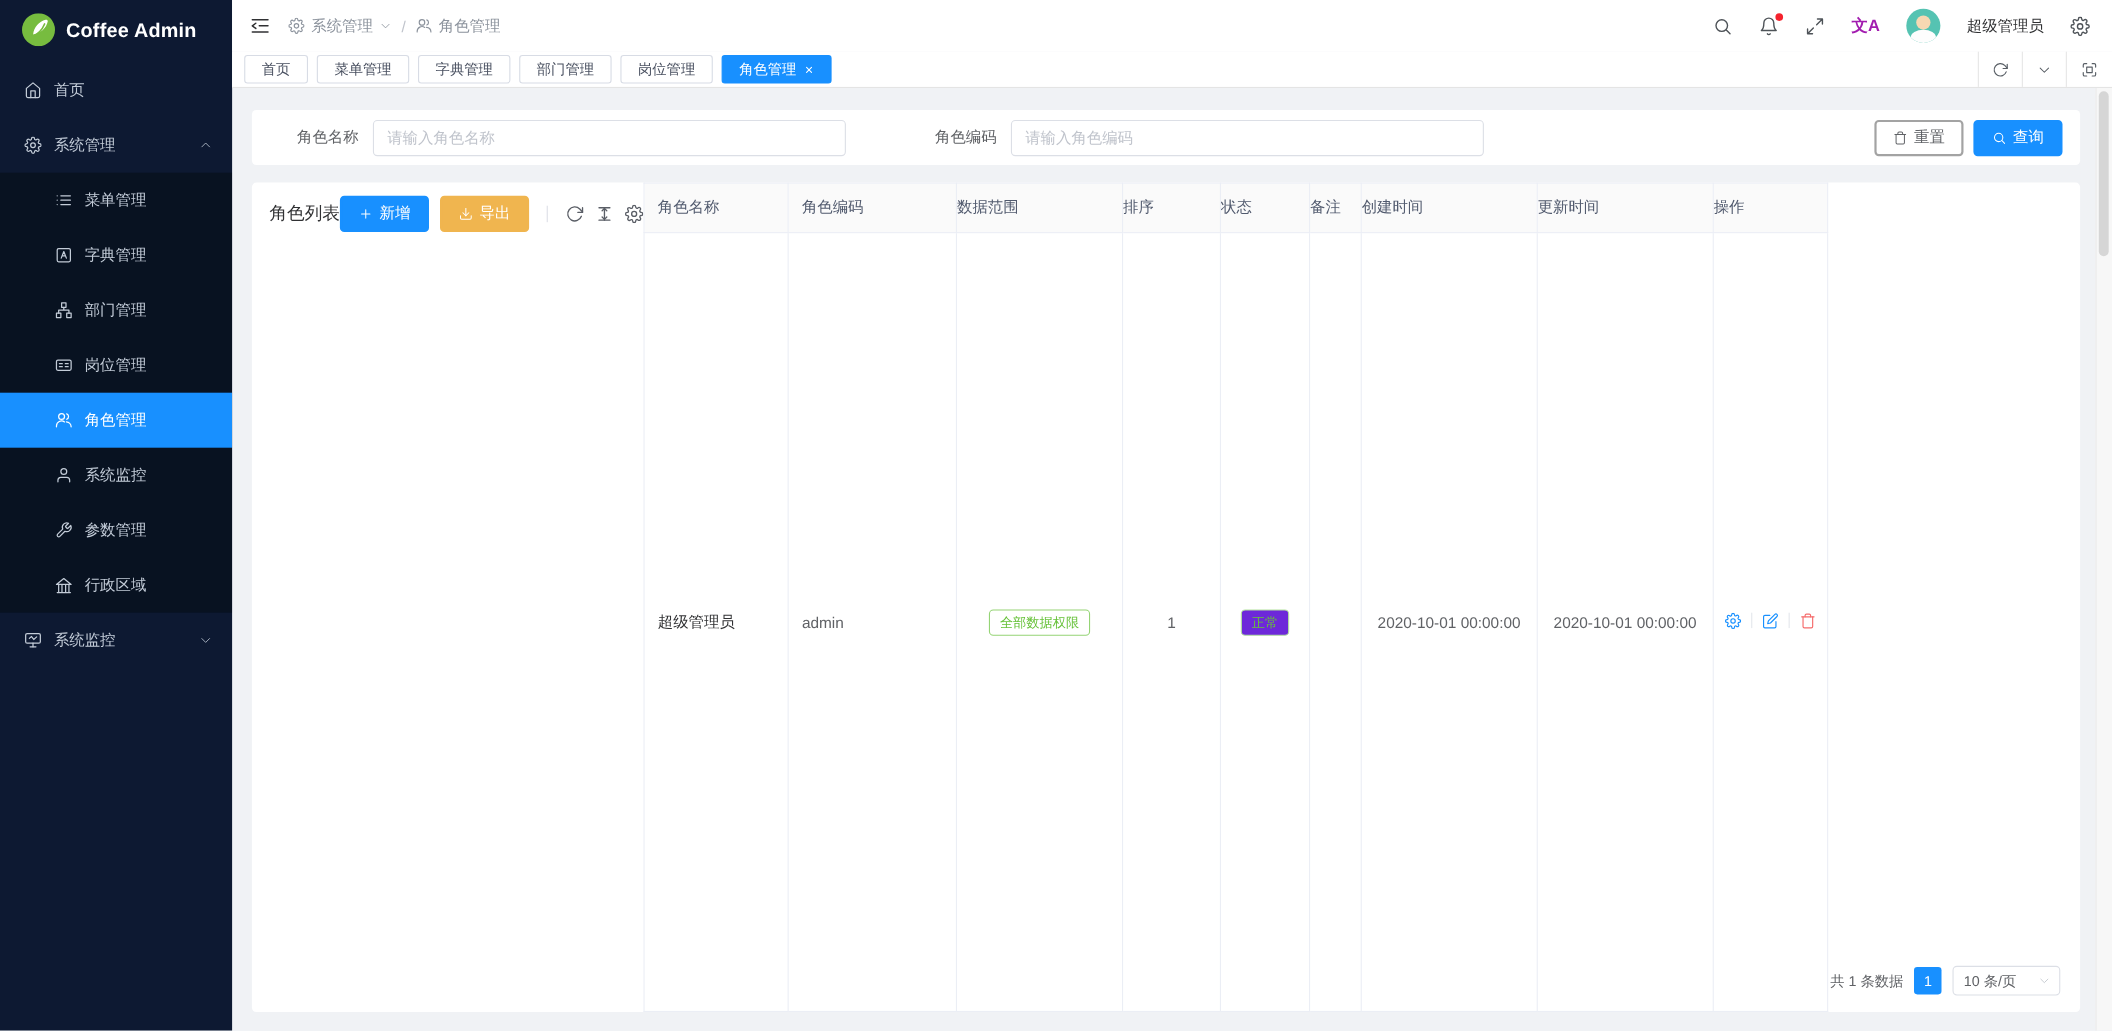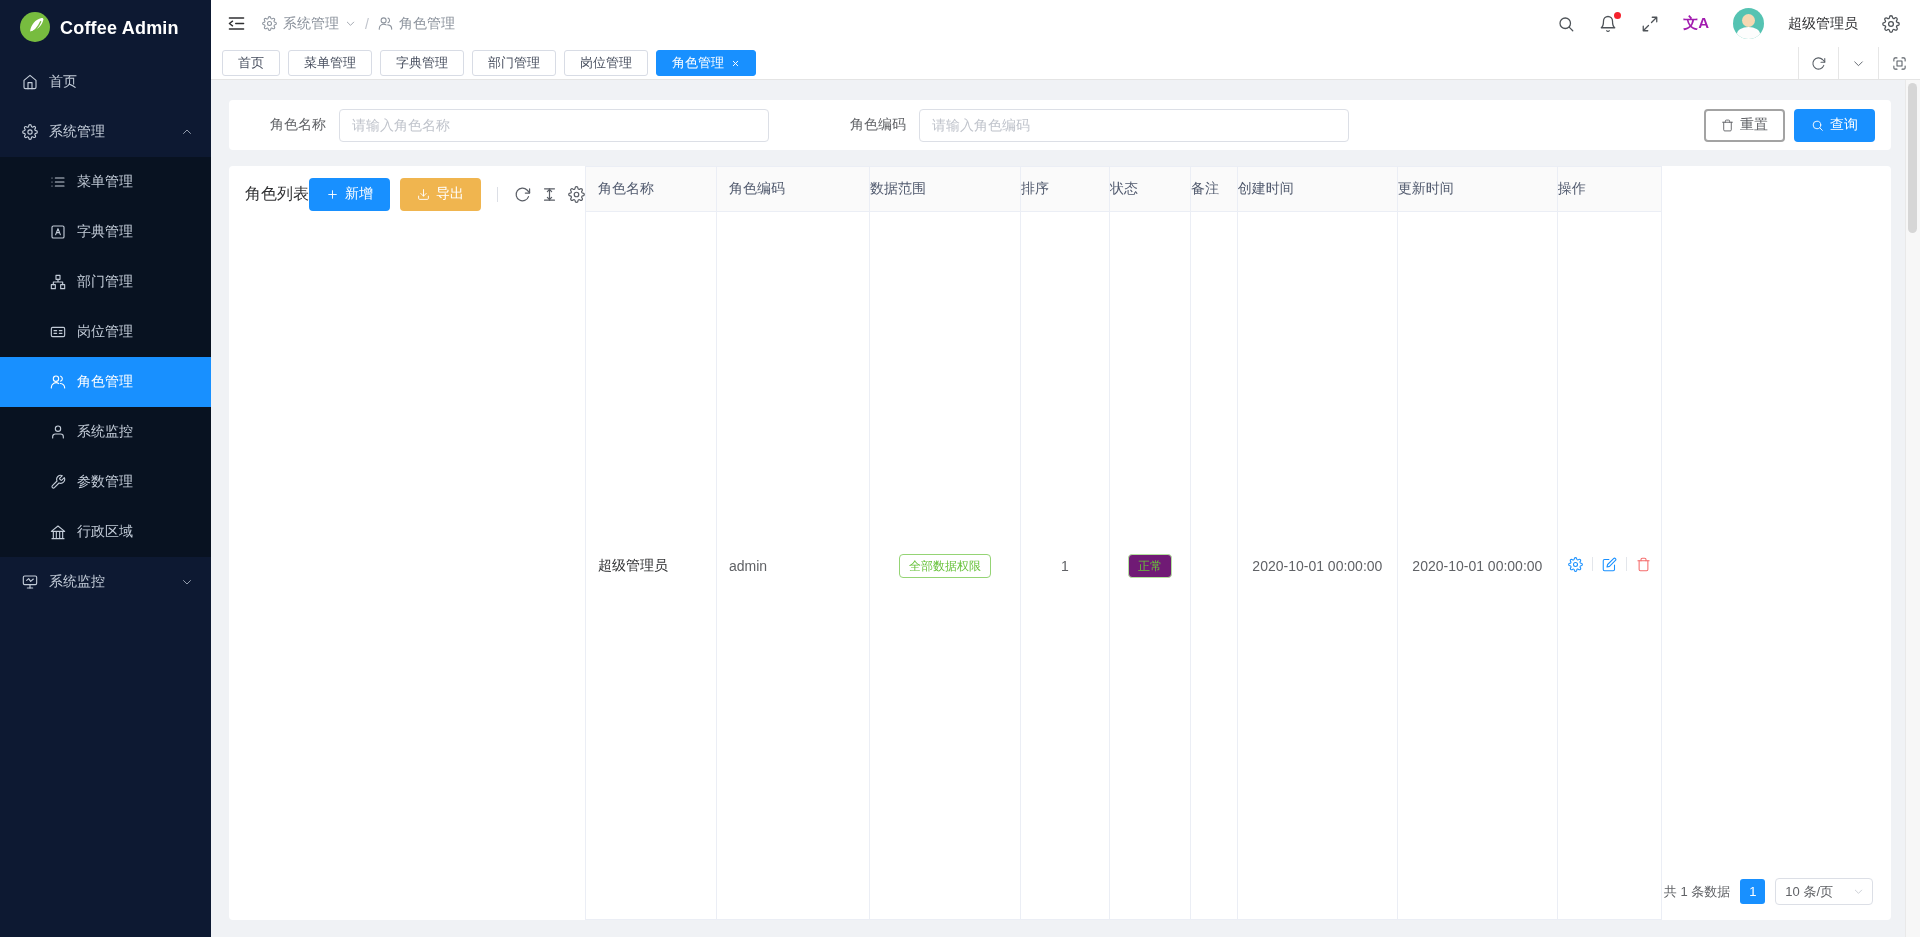--- a/index.html
+++ b/index.html
@@ -67,21 +67,21 @@
 
   table.grid { width:100%; border-collapse:collapse; table-layout:fixed; font-size:14px; }
   .grid th, .grid td { border:1px solid #ebeef5; overflow:hidden; white-space:nowrap; }
   .grid th { height:45px; background:#fafafa; font-weight:normal; color:#515a6e; text-align:left; }
   .grid td { height:49px; text-align:center; color:#606266; }
   .grid th.al, .grid td.al { text-align:left; padding-left:12px; }
   .grid td.name { color:#303133; }
 
   .tag { display:inline-block; height:24px; line-height:22px; padding:0 9px; font-size:12px; border-radius:4px; color:#67c23a; }
   .tag-scope { background:#fff; border:1px solid #95d475; }
-  .tag-status { background:#701a75; border:1px solid #b3e19d; }
+  .tag-status { background:#6d28d9; border:1px solid #b3e19d; }
 
   .ops { display:inline-flex; align-items:center; gap:9px; }
   .op { cursor:pointer; display:flex; }
   .op.blue { color:#1890ff; } .op.red { color:#f56c6c; }
   .op-sep { width:1px; height:14px; background:#e3e6eb; }
 
   .pagination { margin-top:auto; padding:12px 2px 15px; display:flex; align-items:center; justify-content:flex-end; gap:10px; font-size:13px; color:#606266; flex-shrink:0; }
   .page-btn { min-width:25px; height:25px; border-radius:3px; background:#1890ff; color:#fff; display:flex; align-items:center; justify-content:center; font-size:13px; cursor:pointer; }
   .size-select { height:27px; border:1px solid #dcdfe6; border-radius:4px; display:flex; align-items:center; gap:20px; padding:0 8px 0 9px; color:#606266; cursor:pointer; background:#fff; }
   .size-select .chev { color:#c0c4cc; }

